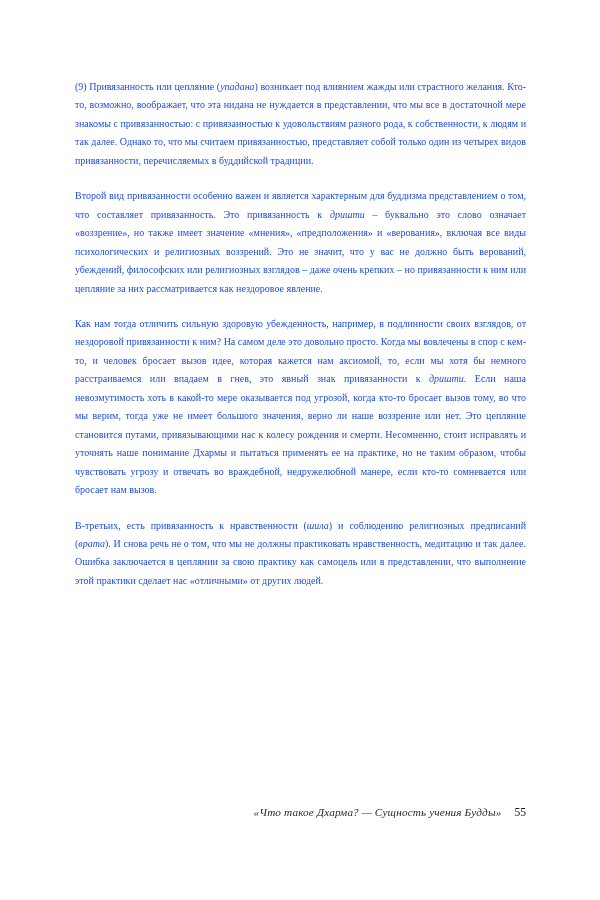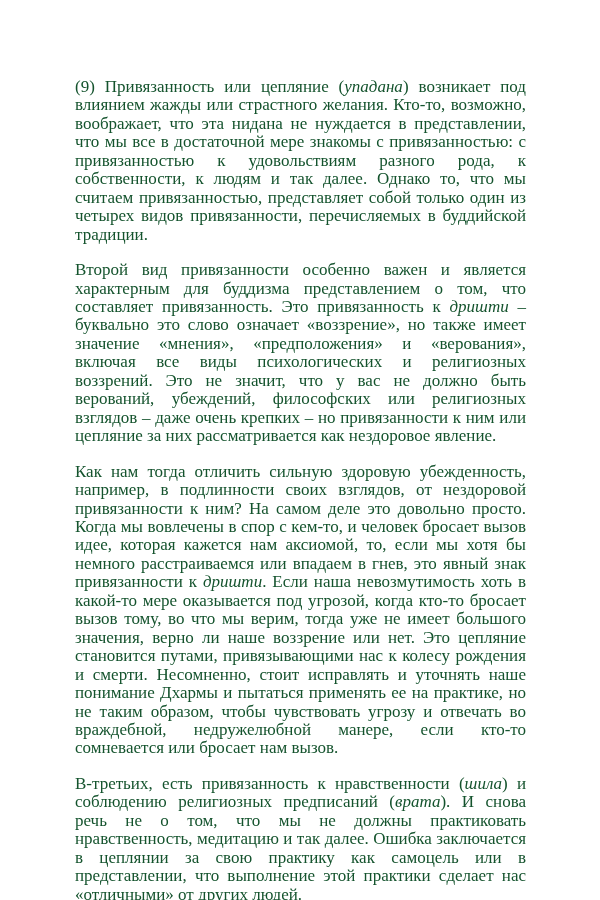--- a/index.html
+++ b/index.html
@@ -23,26 +23,26 @@
     background: #ffffff;
   }
   .text-block {
     position: absolute;
     left: 75px;
     top: 78px;
     width: 451px;
   }
   p.para {
     margin: 0 0 17px 0;
-    font-size: 17px;
+    font-size: 10px;
     line-height: 18.45px;
     text-align: justify;
     text-justify: inter-word;
     hyphens: none;
-    color: #14532d;
+    color: #1d4ed8;
   }
   p.para:last-child {
     margin-bottom: 12px;
   }
   .term {
     font-style: italic;
   }
   .footer {
     position: absolute;
     left: 75px;
@@ -72,14 +72,18 @@
 
 <div class="page">
 
   <div class="text-block">
     <p class="para">(9) Привязанность или цепляние (<span class="term">упадана</span>) возникает под влиянием жажды или страстного желания. Кто-то, возможно, воображает, что эта нидана не нуждается в представлении, что мы все в достаточной мере знакомы с привязанностью: с привязанностью к удовольствиям разного рода, к собственности, к людям и так далее. Однако то, что мы считаем привязанностью, представляет собой только один из четырех видов привязанности, перечисляемых в буддийской традиции.</p>
     <p class="para">Второй вид привязанности особенно важен и является характерным для буддизма представлением о том, что составляет привязанность. Это привязанность к <span class="term">дришти</span> –  буквально это слово означает «воззрение», но также имеет значение «мнения», «предположения» и «верования», включая все виды психологических и религиозных воззрений. Это не значит, что у вас не должно быть верований, убеждений, философских или религиозных взглядов – даже очень крепких – но привязанности к ним или цепляние за них рассматривается как нездоровое явление.</p>
     <p class="para">Как нам тогда отличить сильную здоровую убежденность, например, в подлинности своих взглядов, от нездоровой привязанности к ним? На самом деле это довольно просто. Когда мы вовлечены в спор с кем-то, и человек бросает вызов идее, которая кажется нам аксиомой, то, если мы хотя бы немного расстраиваемся или впадаем в гнев, это явный знак привязанности к <span class="term">дришти</span>. Если наша невозмутимость хоть в какой-то мере оказывается под угрозой, когда кто-то бросает вызов тому, во что мы верим, тогда уже не имеет большого значения, верно ли наше воззрение или нет. Это цепляние становится путами, привязывающими нас к колесу рождения и смерти. Несомненно, стоит исправлять и уточнять наше понимание Дхармы и пытаться применять ее на практике, но не таким образом, чтобы чувствовать угрозу и отвечать во враждебной, недружелюбной манере, если кто-то сомневается или бросает нам вызов.</p>
     <p class="para">В-третьих, есть привязанность к нравственности (<span class="term">шила</span>) и соблюдению религиозных предписаний (<span class="term">врата</span>). И снова речь не о том, что мы не должны практиковать нравственность, медитацию и так далее. Ошибка заключается в цеплянии за свою практику как самоцель или в представлении, что выполнение этой практики сделает нас «отличными» от других людей.</p>
   </div>
 
+  <div class="footer">
+    <span class="footer-title">«Что такое Дхарма? — Сущность учения Будды»</span>
+    <span class="footer-pageno">55</span>
+  </div>
 
 </div>
 
 </body></html>

